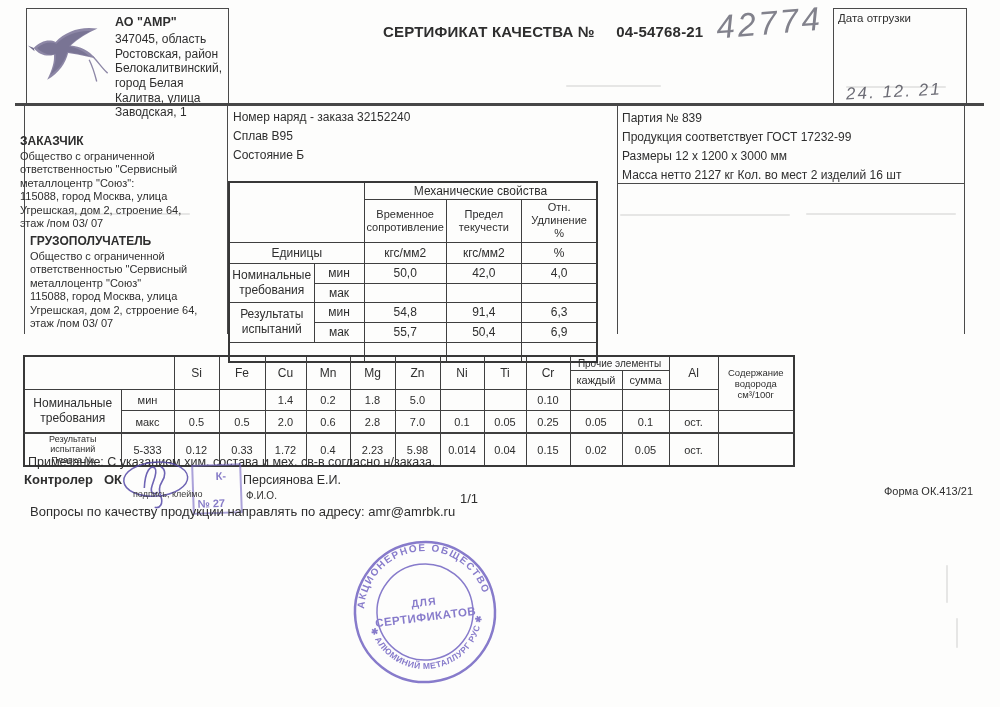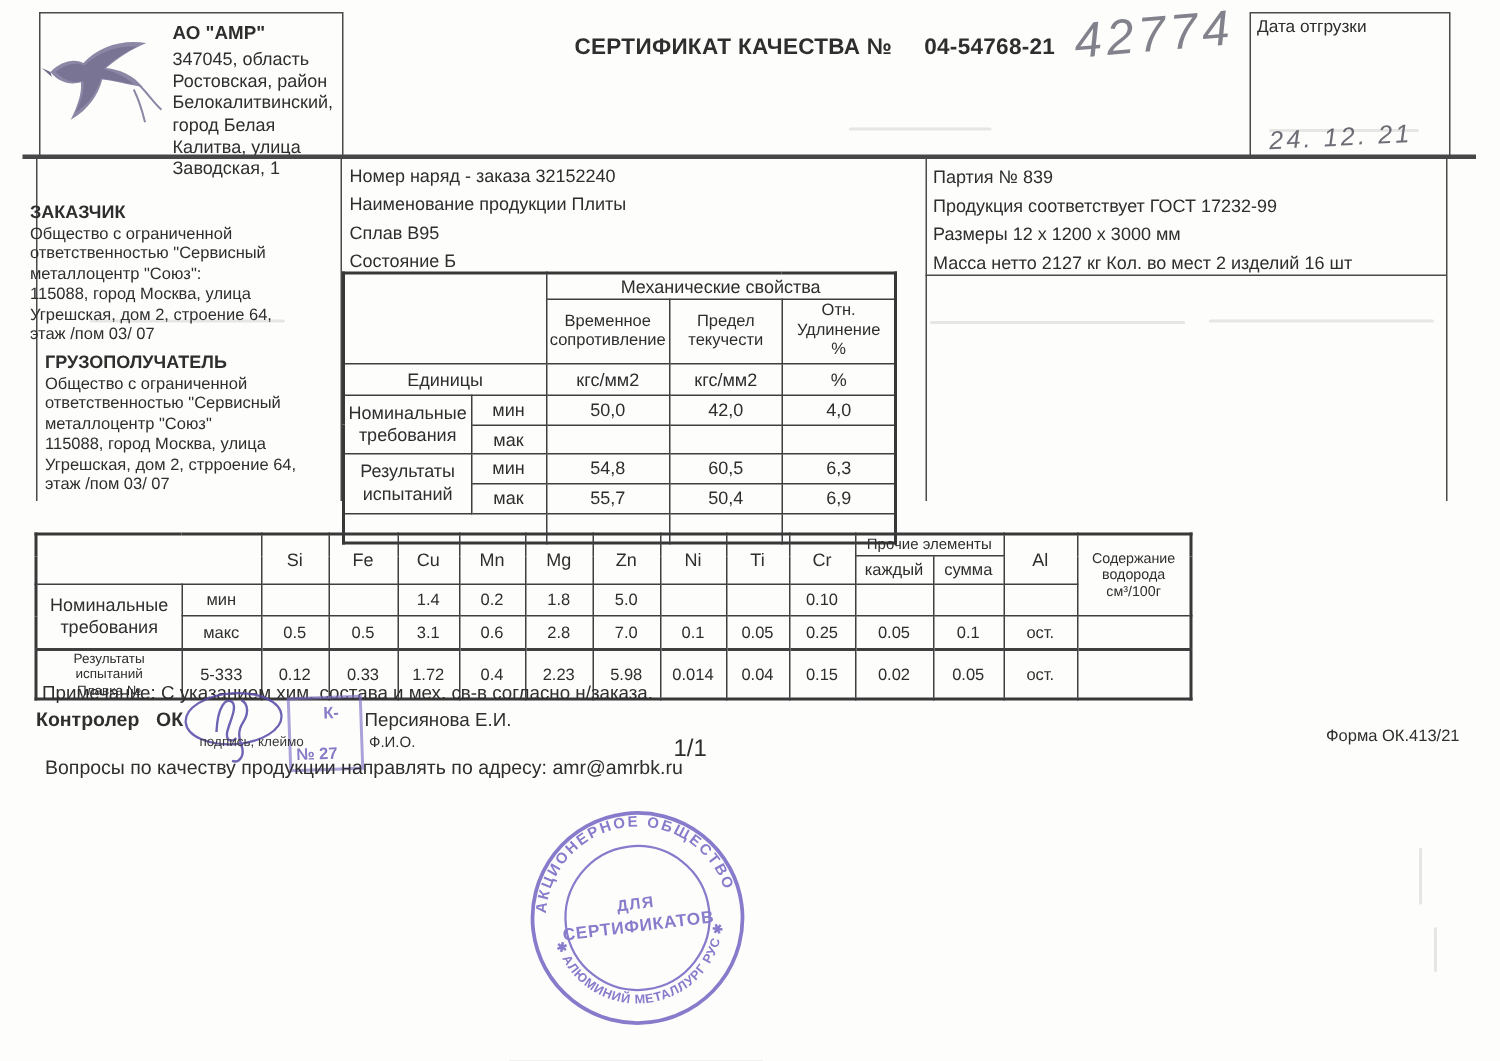--- a/index.html
+++ b/index.html
@@ -48,21 +48,21 @@
   .chem .reslbl{font-size:9px;line-height:1.15;}
   .c13 td{height:13px;} .c18 td{height:18px;} .c20 td{height:20px;} .c21 td{height:21px;} .c26 td{height:26px;}
   .chem tr.res td{border-top-width:2px;}
   
   .note{left:28px;top:455px;font-size:12.5px;}
   .ctrl-label{left:24px;top:472px;font-size:13px;font-weight:bold;}
   .ctrl-dept{left:104px;top:472px;font-size:13px;font-weight:bold;}
   .sign-caption{left:133px;top:489px;font-size:9px;color:#3a3a3a;}
   .inspector{left:243px;top:473px;font-size:12.5px;}
   .fio{left:246px;top:490px;font-size:10px;}
-  .pageno{left:449px;top:491px;font-size:16px;}
+  .pageno{left:460px;top:491px;font-size:13px;}
   .formcode{left:884px;top:485px;font-size:11px;}
   .contact{left:30px;top:504px;font-size:13px;}
   .signature{left:120px;top:457px;transform:rotate(-4deg);opacity:.85;}
   .hand-stamp{left:192px;top:464px;width:46px;height:46px;border:2px solid rgba(124,110,198,.7);
               transform:rotate(-2deg);color:#7a6ec2;opacity:.9;font-weight:bold;}
   .hs-l1{position:absolute;top:4px;left:22px;font-size:11px;}
   .hs-l2{position:absolute;bottom:3px;left:3px;font-size:11px;}
   .round-stamp{position:absolute;left:349px;top:536px;width:152px;height:152px;
                transform:rotate(-7deg);opacity:.9;}
   .smudge{position:absolute;background:rgba(90,90,90,.14);height:2px;border-radius:1px;}
@@ -127,21 +127,20 @@
     <div class="preline">Общество с ограниченной
 ответственностью "Сервисный
 металлоцентр "Союз"
 115088, город Москва, улица
 Угрешская, дом 2, стрроение 64,
 этаж /пом 03/ 07</div>
   </div>
 
   <div class="abs info-lines" style="left:233px;top:108px;width:375px;">
     <div>Номер наряд - заказа 32152240</div>
-    <div>Наименование продукции Плиты</div>
     <div>Сплав  В95</div>
     <div>Состояние  Б</div>
   </div>
 
   <div class="abs info-lines" style="left:622px;top:109px;width:340px;">
     <div>Партия № 839</div>
     <div>Продукция соответствует  ГОСТ 17232-99</div>
     <div>Размеры 12 х 1200 х 3000 мм</div>
     <div>Масса нетто  2127 кг  Кол. во мест 2  изделий 16 шт</div>
   </div>
@@ -185,21 +184,21 @@
       <td>мак</td>
       <td></td>
       <td></td>
       <td></td>
     </tr>
     <tr class="h17">
       <td rowspan="2" class="preline">Результаты
 испытаний</td>
       <td>мин</td>
       <td>54,8</td>
-      <td>60,5</td>
+      <td>91,4</td>
       <td>6,3</td>
     </tr>
     <tr class="h17">
       <td>мак</td>
       <td>55,7</td>
       <td>50,4</td>
       <td>6,9</td>
     </tr>
     <tr class="h16">
       <td colspan="2"></td>
@@ -265,21 +264,21 @@
       <td></td>
       <td>0.10</td>
       <td></td>
       <td></td>
       <td></td>
     </tr>
     <tr class="c21">
       <td>макс</td>
       <td>0.5</td>
       <td>0.5</td>
-      <td>3.1</td>
+      <td>2.0</td>
       <td>0.6</td>
       <td>2.8</td>
       <td>7.0</td>
       <td>0.1</td>
       <td>0.05</td>
       <td>0.25</td>
       <td>0.05</td>
       <td>0.1</td>
       <td>ост.</td>
       <td></td>

